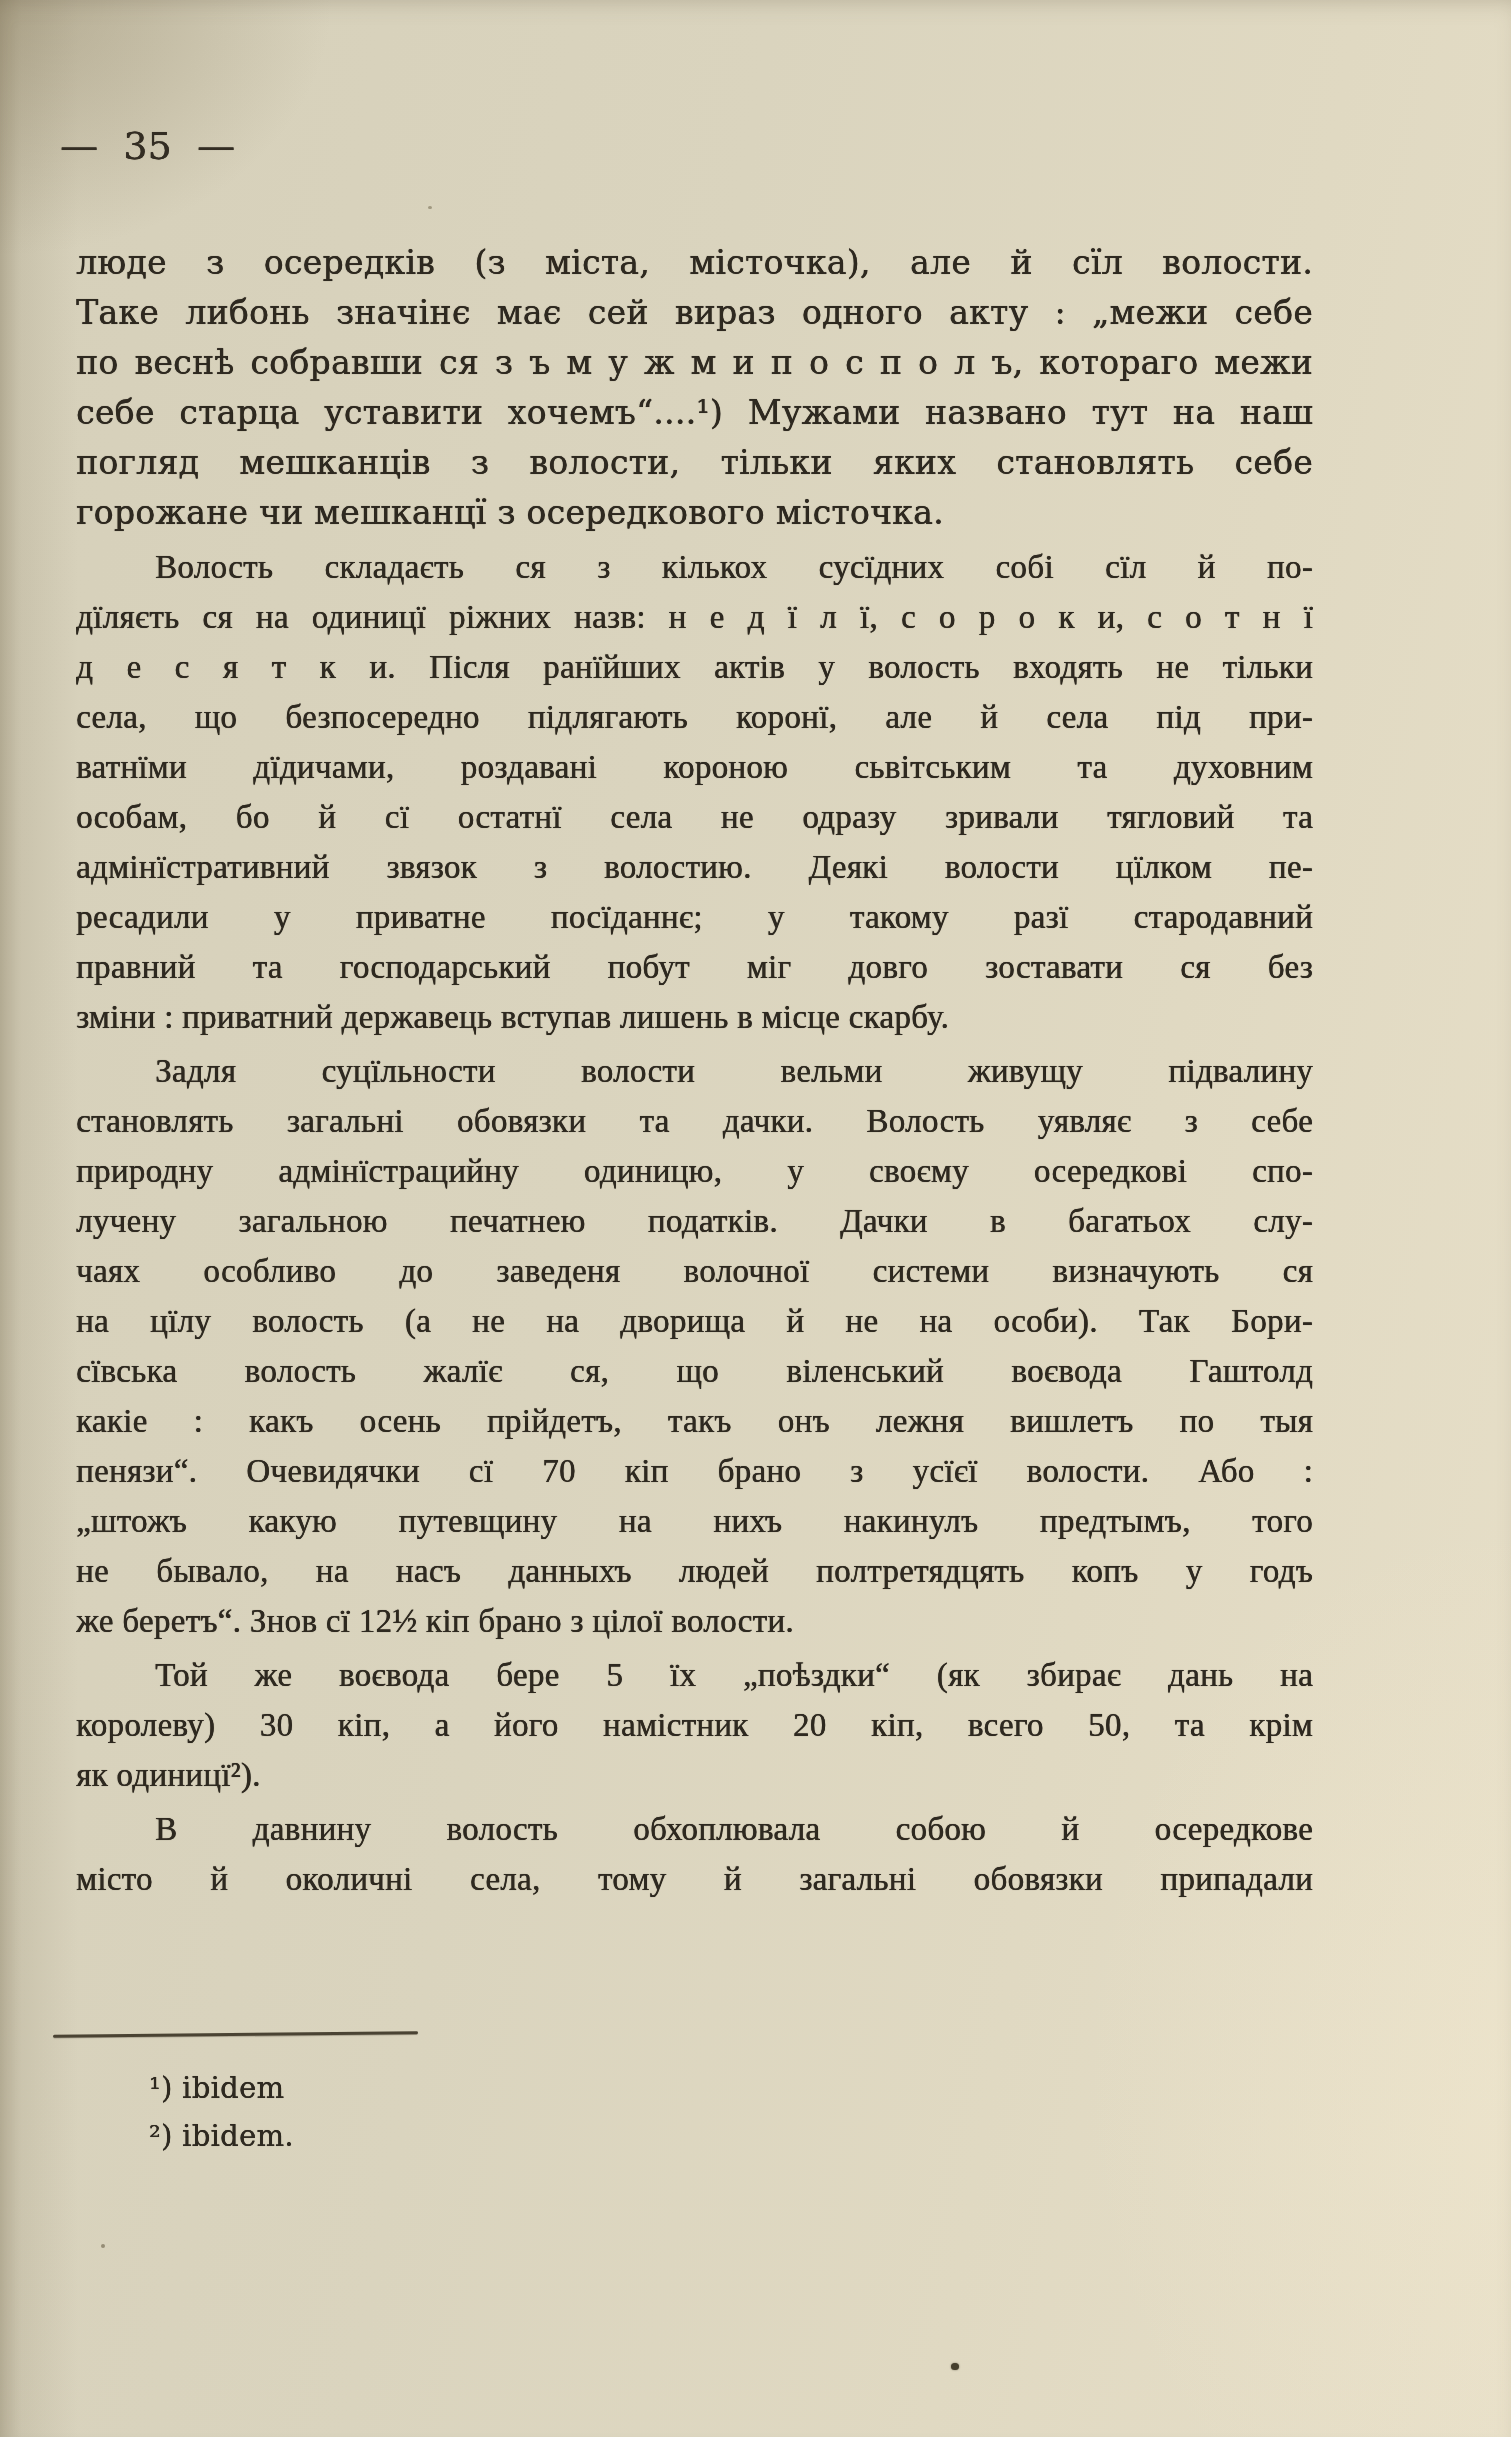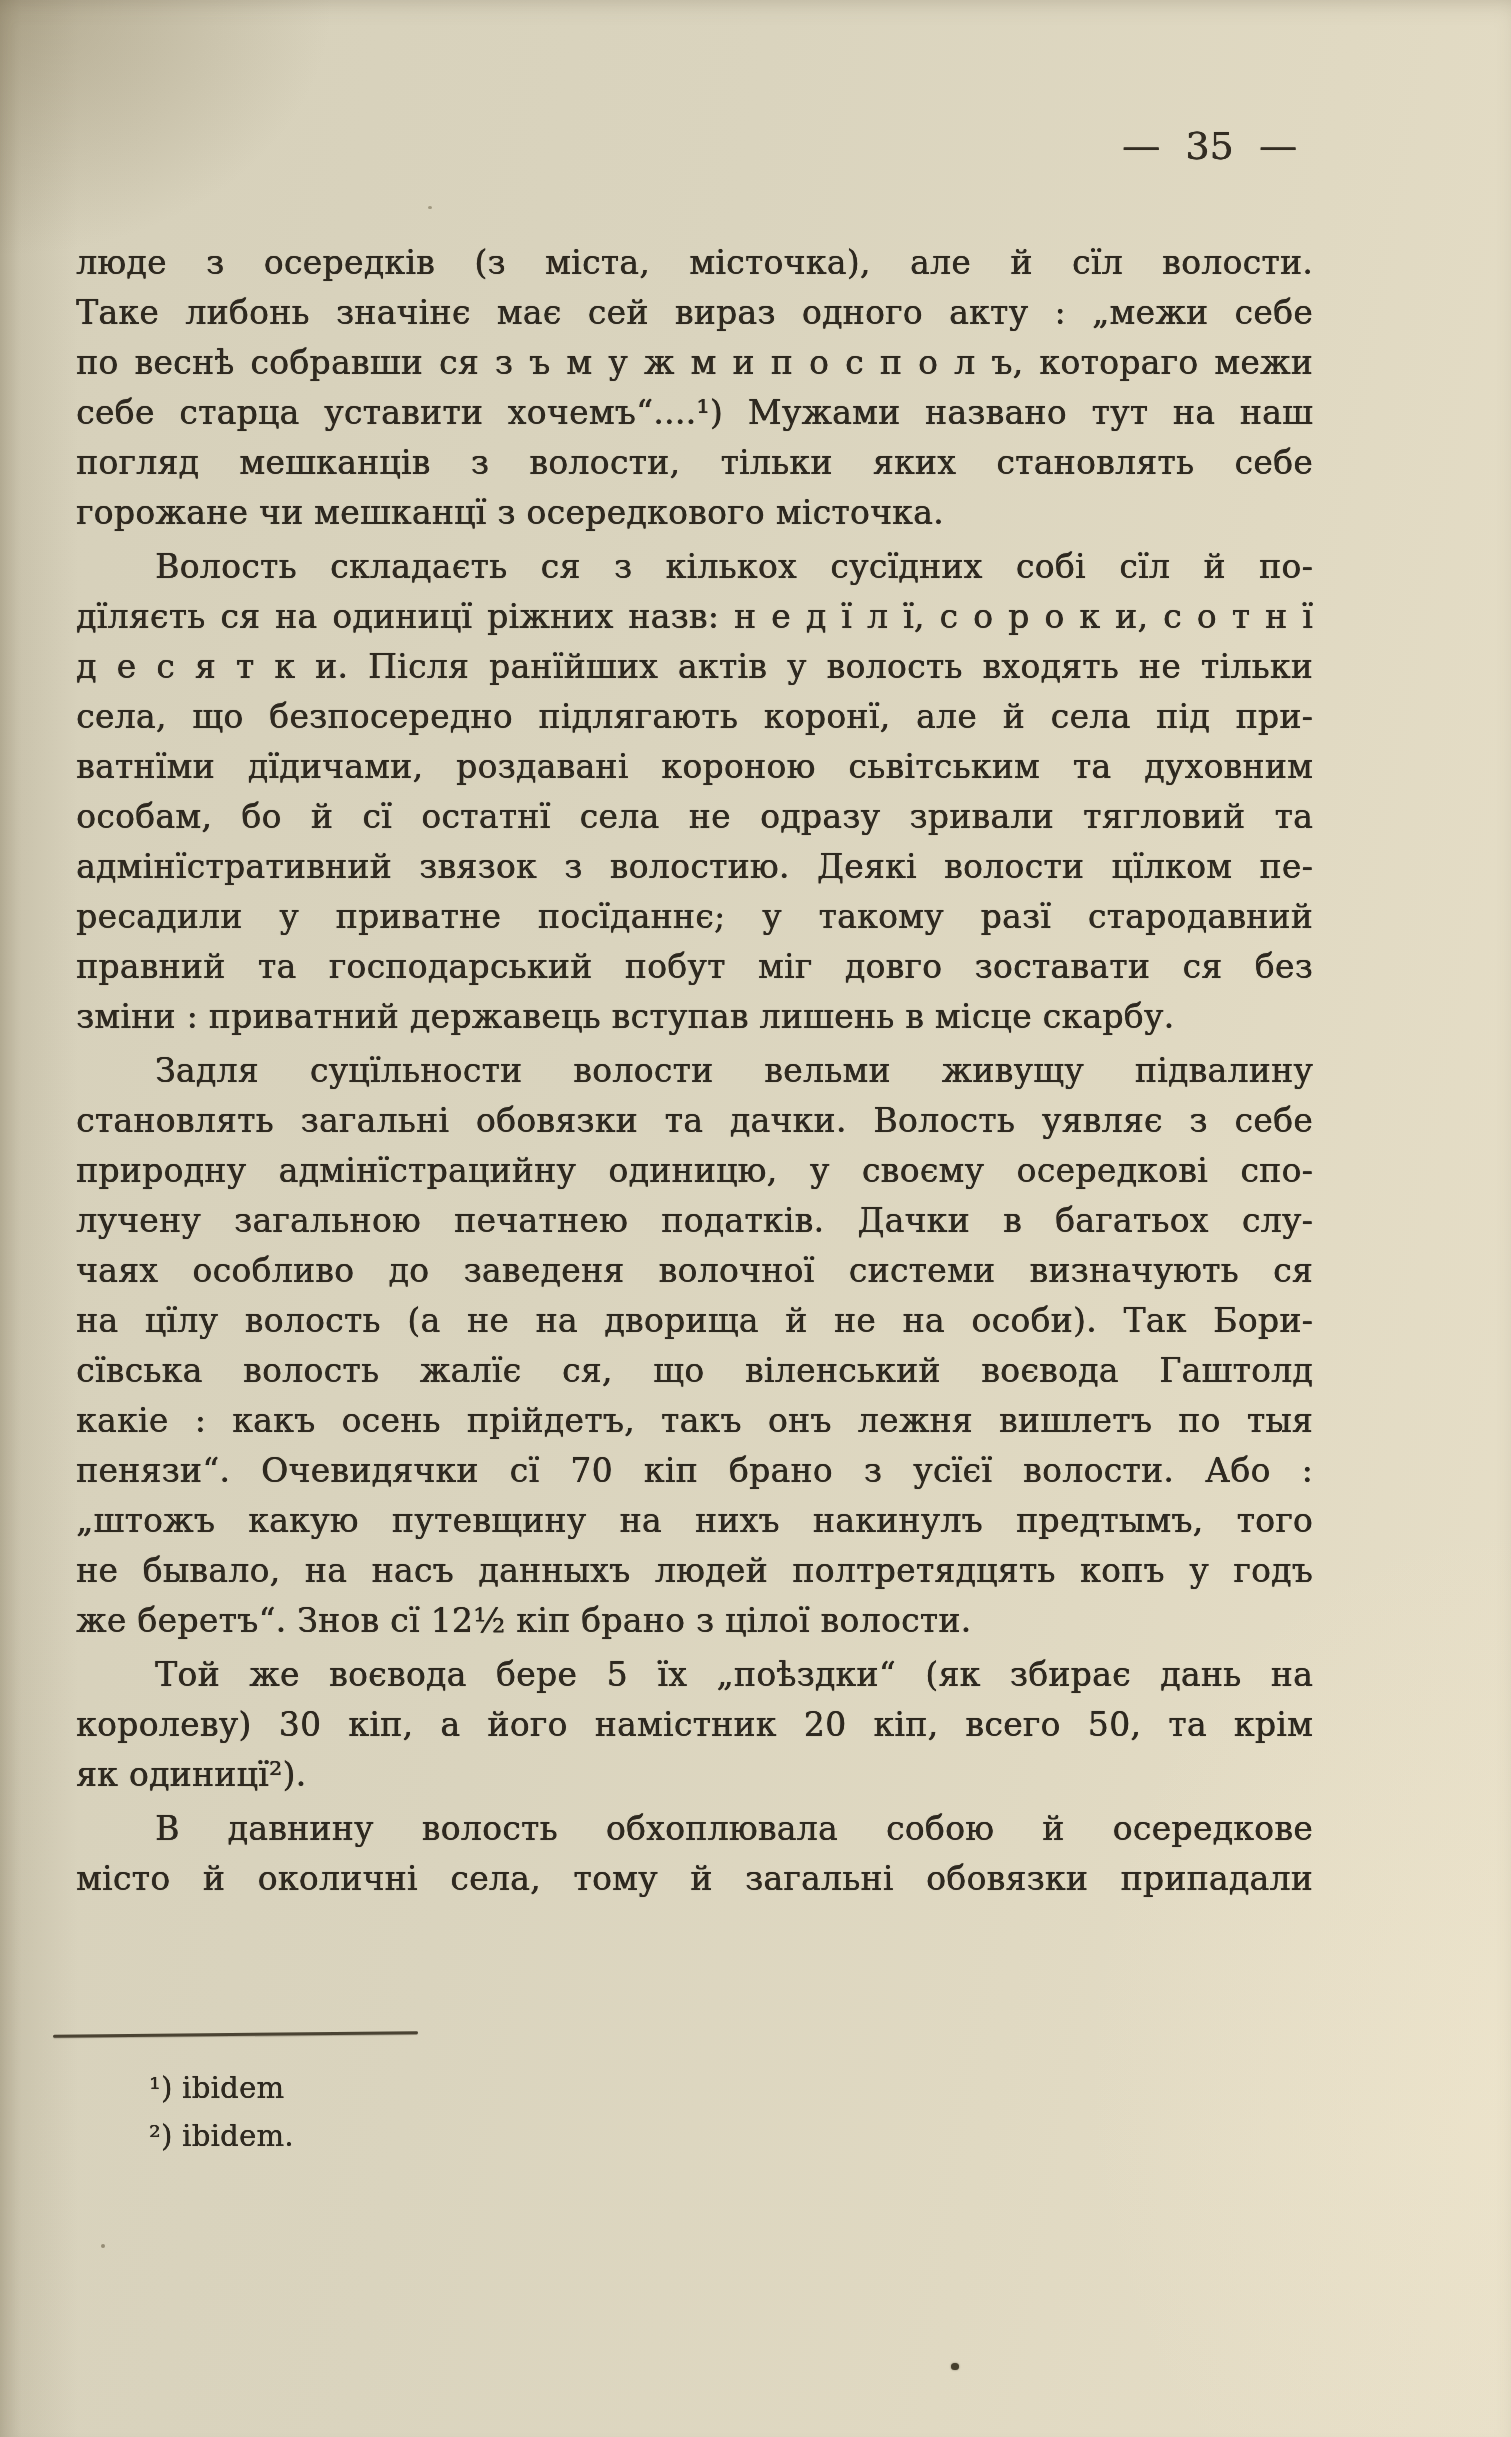--- a/index.html
+++ b/index.html
@@ -13,33 +13,33 @@
     position:absolute; inset:0;
     background:
       radial-gradient(ellipse 462px 355px at 0% 0%, rgba(125,112,82,0.40), rgba(125,112,82,0) 72%),
       radial-gradient(ellipse 578px 743px at 100% 85%, rgba(246,236,210,0.35), rgba(246,236,210,0) 75%),
       linear-gradient(90deg, rgba(110,98,70,0.30) 0px, rgba(110,98,70,0.12) 21.5px, rgba(0,0,0,0) 78px),
       linear-gradient(100deg, #d6d0ba 0%, #dad4be 40%, #e0d9c2 70%, #e7dfc8 100%);
     box-shadow: inset 0 10px 25px -11.6px rgba(100,90,65,0.35);
   }
   .header {
     position:absolute; left:60px; top:125px; width:1237px;
-    text-align:right;
+    text-align:left;
     font-size:38px; line-height:43px;
     color:#332d23;
     word-spacing:13.2px;
     text-shadow: 0.3px 0 0 currentColor, 0 0 0.8px rgba(50,44,32,0.45);
   }
   .text-block {
     position:absolute; left:76px; top:238px; width:1237px;
     font-size:33px;
     color:#2e2920;
     letter-spacing:0.3px;
   }
-  .paragraph + .paragraph { margin-top:4.1px; }
+  .paragraph + .paragraph { margin-top:4.1px;font-family:Liberation Serif, serif; }
   .line {
     height:50px; line-height:50px; overflow:hidden;
     text-align:justify; text-align-last:justify;
     text-shadow: 0.4px 0 0 currentColor, 0 0 1px rgba(48,40,28,0.50);
   }
   .line.endline { text-align-last:left; }
   .line.indent { text-indent:79px; }
   .footnote-rule {
     position:absolute; left:53px; top:2033px; width:365px; height:2.5px;
     background:#4a4333; border-radius:1.7px;

